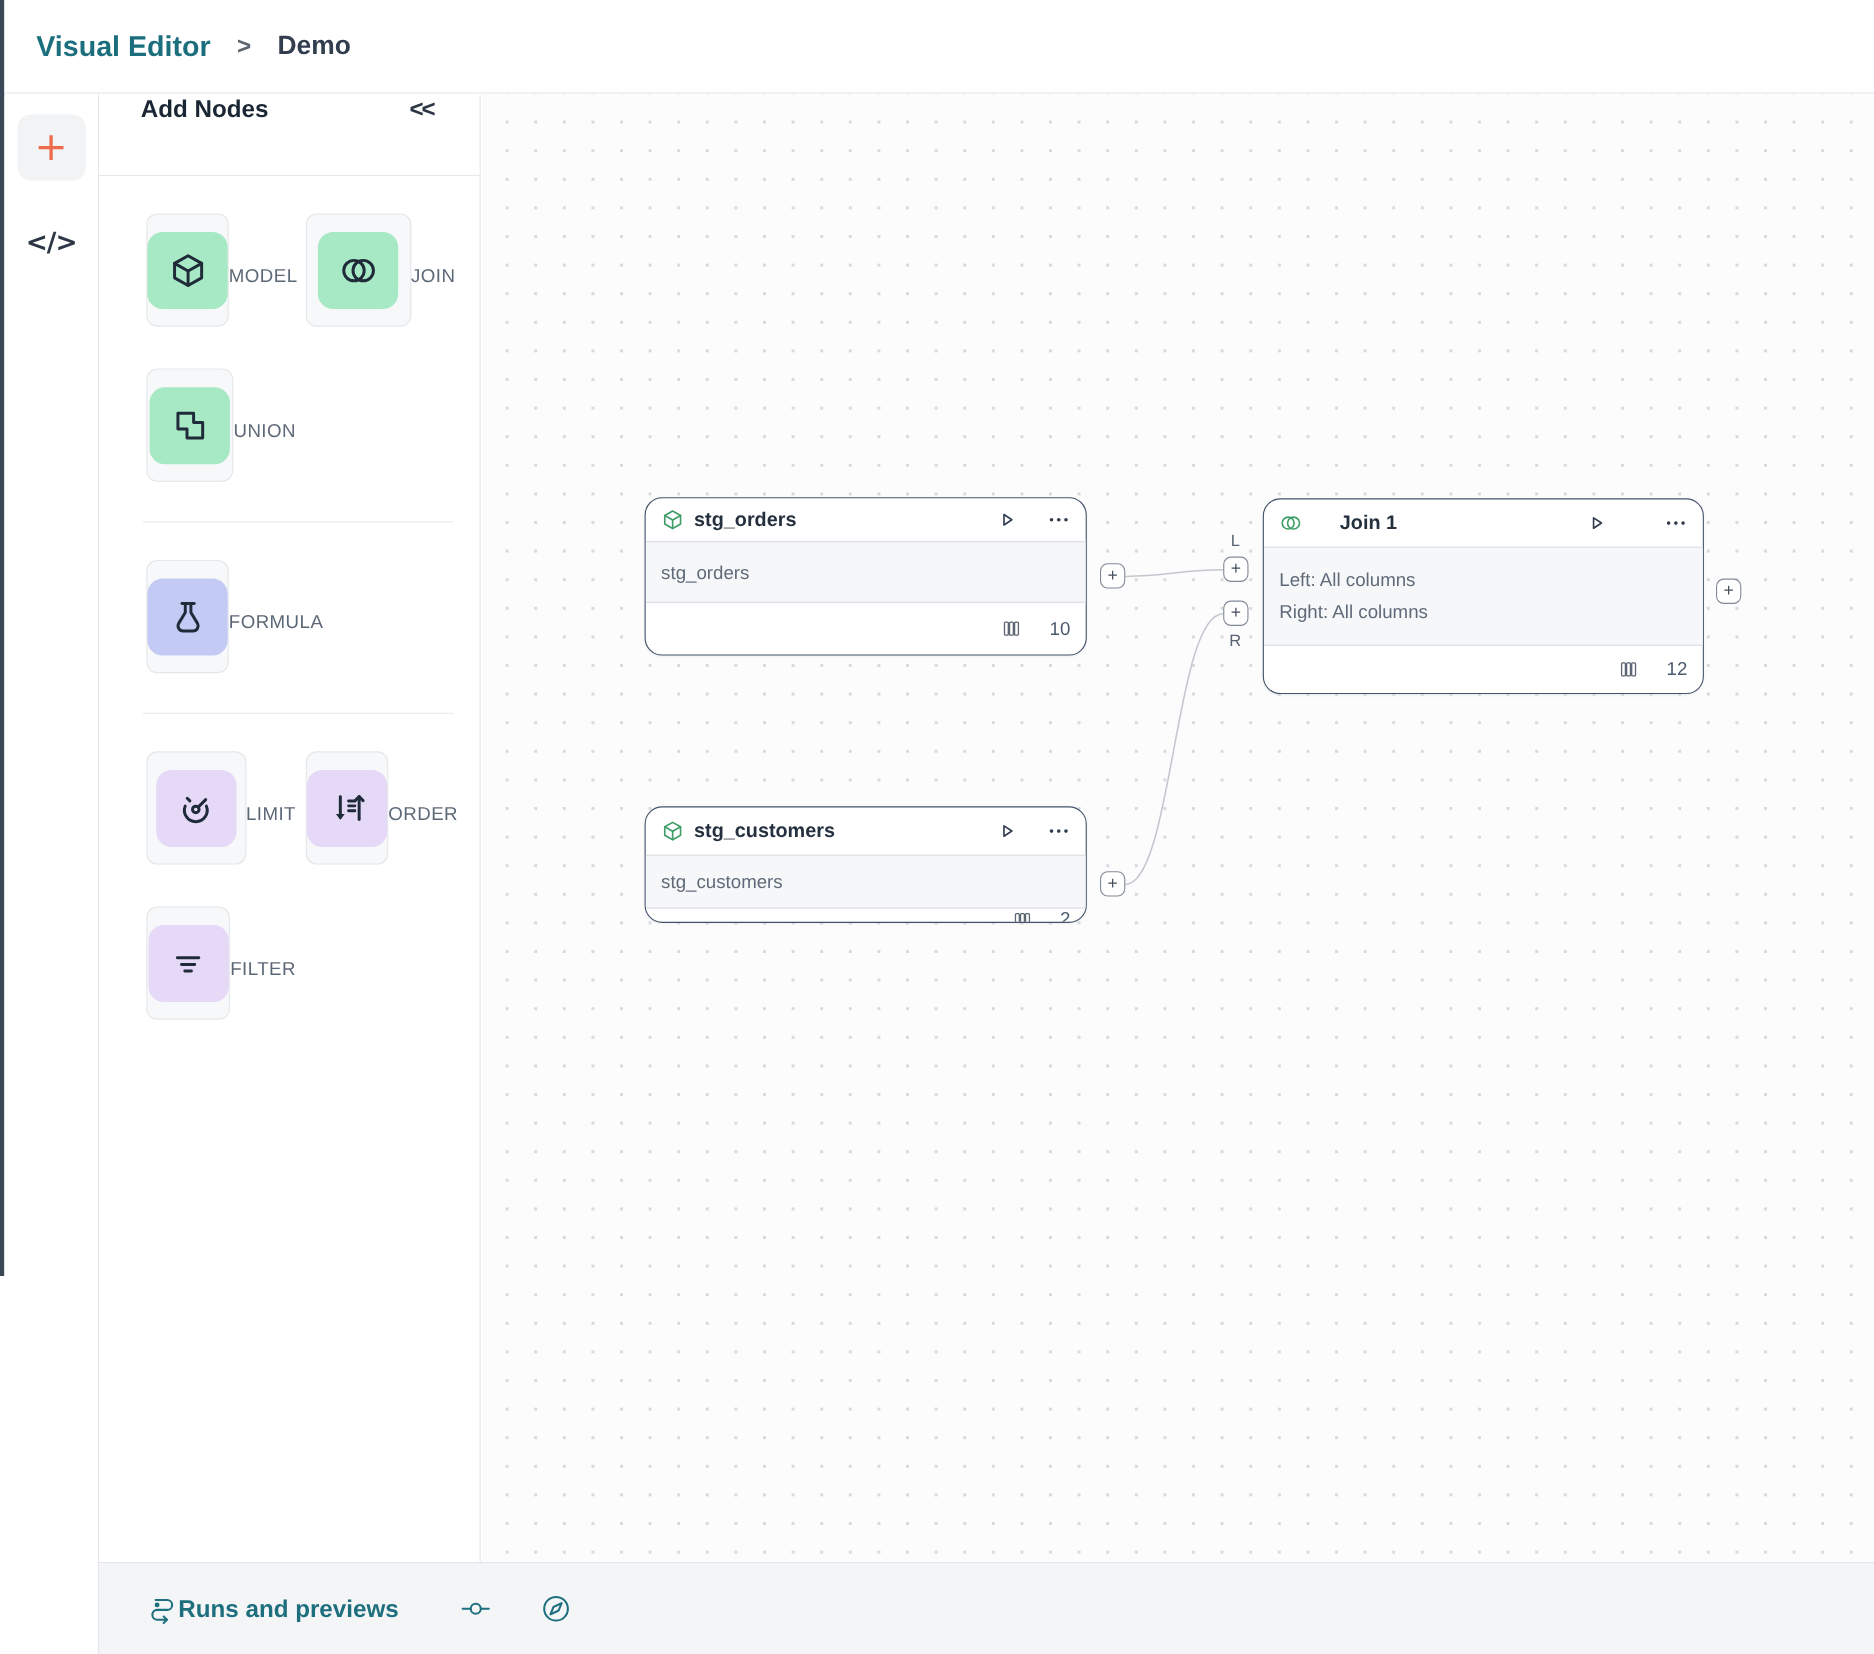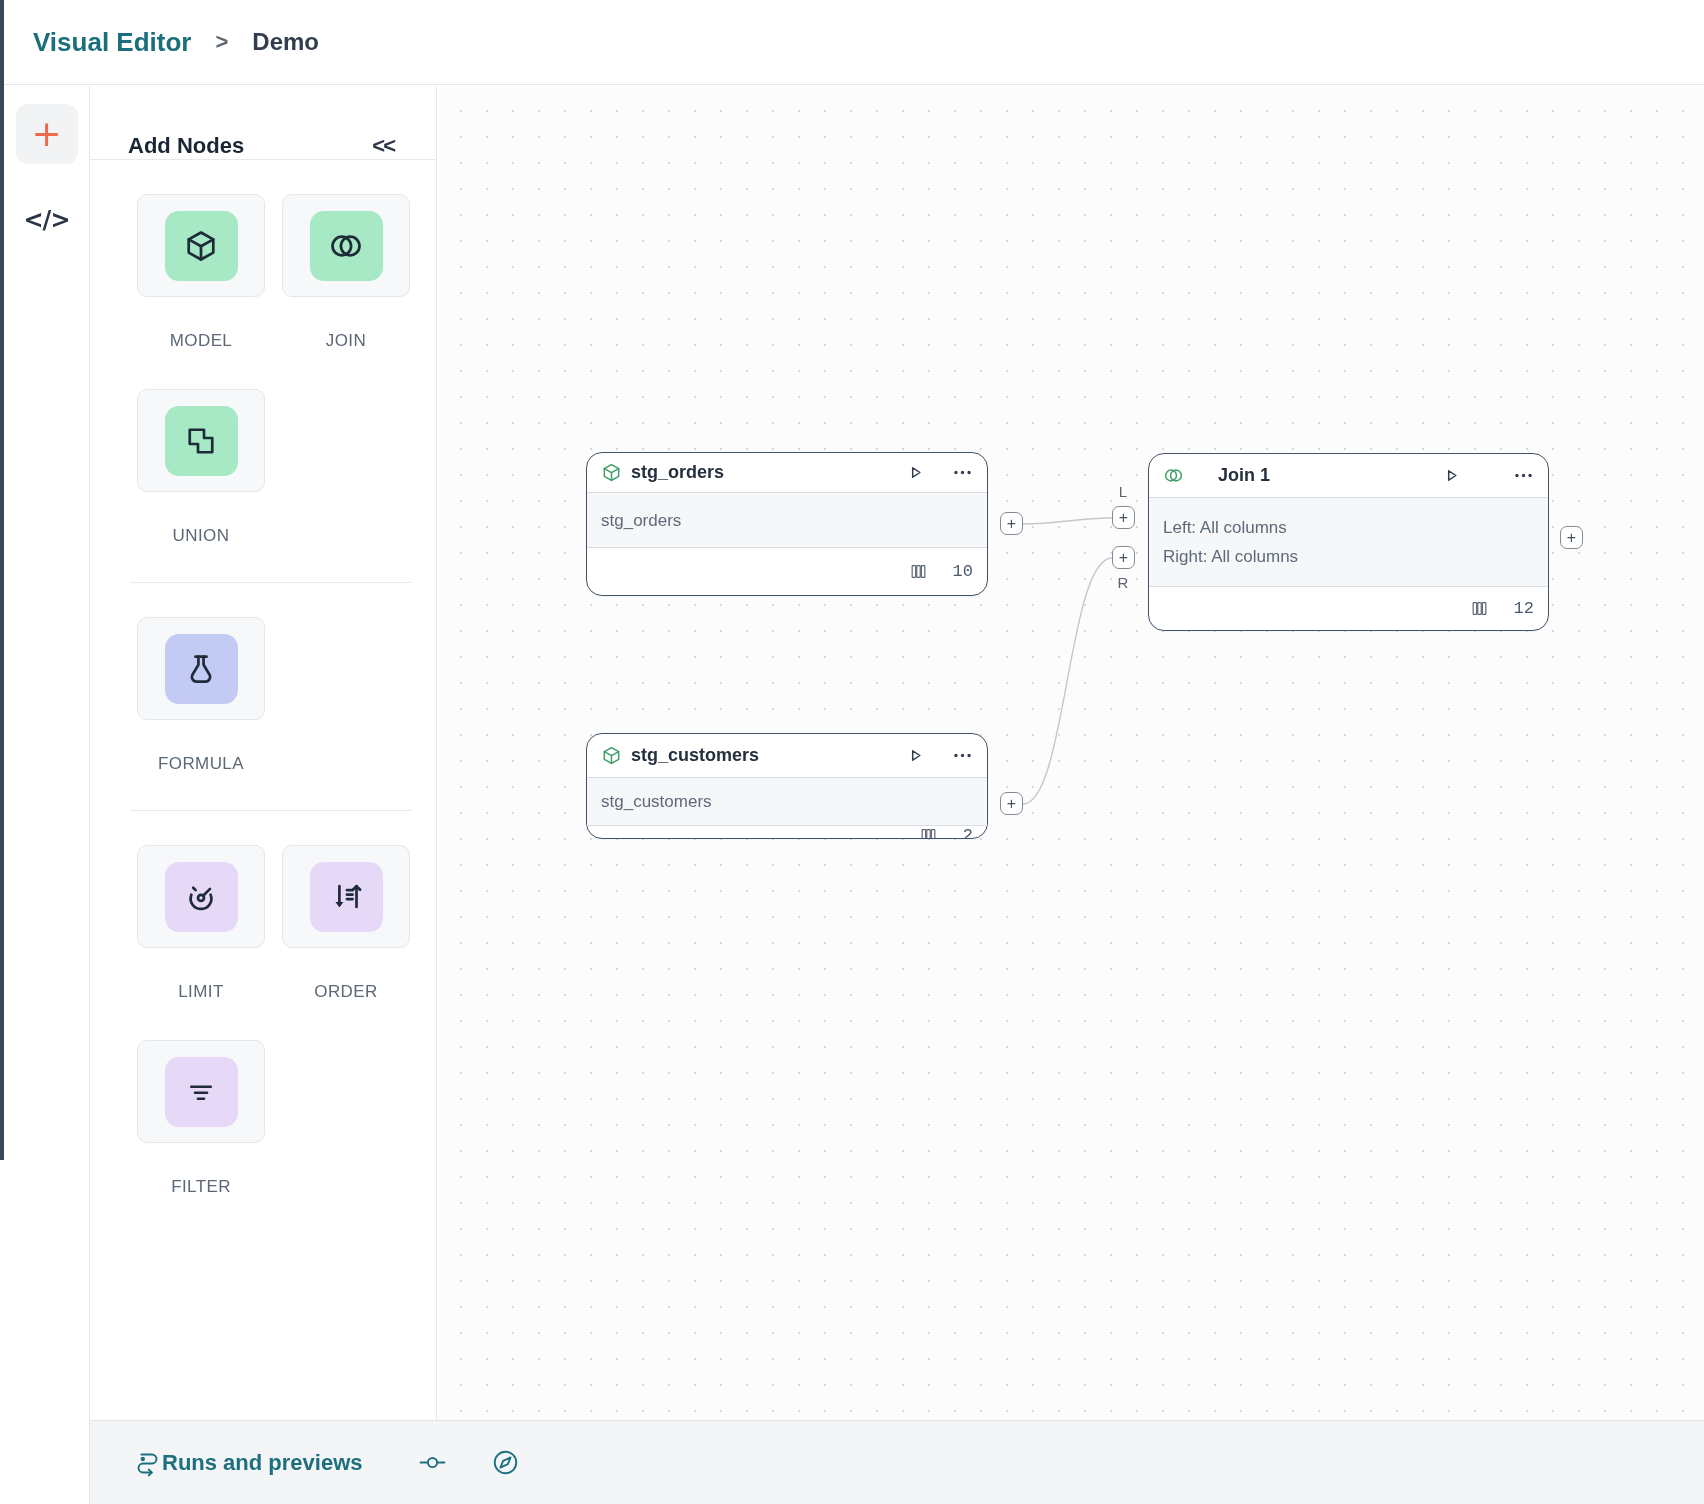--- a/index.html
+++ b/index.html
@@ -23,28 +23,28 @@
   .rail-add { margin-top:18px; width:62px; height:60px; border:none; border-radius:12px;
               background:#f2f3f5; color:#ee6a4d; font-size:36px; font-weight:400; line-height:58px;
               cursor:pointer; font-family:"DejaVu Sans",sans-serif; }
   .rail-code { margin-top:36px; width:62px; height:40px; border:none; background:transparent;
                color:#2c3644; font-size:24px; font-weight:700; cursor:pointer; letter-spacing:-1px;
                font-family:"DejaVu Sans",sans-serif; }
 
   
   .palette { position:absolute; left:90px; top:86px; width:347px; bottom:84px; background:#fff;
              border-right:1px solid #e5e7ea; }
-  .palette-head { height:74px; display:flex; align-items:flex-end; justify-content:space-between;
+  .palette-head { height:74px; display:flex; align-items:flex-start; justify-content:space-between;
                   padding:0 42px 0 38px; border-bottom:1px solid #e7e9ec; }
   .palette-title { font-size:22px; font-weight:700; color:#1b2634; }
   .palette-collapse { border:none; background:transparent; color:#2c3644; font-size:22px;
                       font-weight:600; letter-spacing:-2px; cursor:pointer; }
   .palette-grid { display:grid; grid-template-columns:128px 128px; column-gap:17px; row-gap:38px;
                   padding:34px 0 36px 43px; }
-  .palette-item { width:136px; display:flex; flex-direction:column; align-items:center; cursor:grab;gap:23px; }
+  .palette-item { width:136px; display:flex; flex-direction:row; align-items:center; cursor:grab; }
   .pcard { width:128px; height:103px; background:#f7f8f9; border:1px solid #e4e6e8; border-radius:10px;
            display:flex; align-items:center; justify-content:center; }
   .ptile { width:73px; height:70px; border-radius:14px; display:flex; align-items:center; justify-content:center; }
   .ptile svg { width:36px; height:36px; stroke:#202b39; stroke-width:1.8; fill:none;
                stroke-linecap:round; stroke-linejoin:round; }
   .tile-green { background:#a6e9c4; }
   .tile-blue  { background:#c3cbf4; }
   .tile-purple{ background:#e6d9f8; }
   .plabel { margin-top:11px; font-size:17px; color:#5d6877; letter-spacing:0.4px; }
   .palette-divider { border-top:1px solid #e7e9ec; margin:0 24px 0 40px; }
@@ -65,21 +65,21 @@
                         stroke-linecap:round; stroke-linejoin:round; }
   .node-title { flex:1; font-size:18px; font-weight:600; color:#25303f; }
   .icon-btn { border:none; background:transparent; padding:0; cursor:pointer; display:flex; align-items:center; }
   .icon-btn svg { width:21px; height:21px; stroke:#313d4d; stroke-width:1.7; fill:none;
                   stroke-linecap:round; stroke-linejoin:round; }
   .icon-btn svg .dotfill { fill:#313d4d; stroke:none; }
   .node-head .icon-btn + .icon-btn { margin-left:17px; }
   .node-body { background:#f6f7f9; border-top:1px solid #d9dce1; border-bottom:1px solid #d9dce1;
                padding:0 14px; display:flex; flex-direction:column; justify-content:center; flex:0 0 auto; }
   .node-body .row { font-size:17px; color:#5f6a79; line-height:29px; }
-  .node-foot { flex:1; display:flex; align-items:center; justify-content:flex-end; gap:25px; padding:0 14px;font-family:Liberation Mono, monospace; }
+  .node-foot { flex:1; display:flex; align-items:center; justify-content:flex-end; gap:25px; padding:0 14px; }
   .node-foot svg { width:19px; height:19px; stroke:#5a6472; stroke-width:1.5; fill:none; }
   .node-foot .count { font-size:17px; color:#4b5a6e; }
 
   .port { position:absolute; z-index:3; width:23px; height:23px; background:#fff;
           border:1.4px solid #818a97; border-radius:7px; color:#46505f; font-size:16px;
           line-height:19px; text-align:center; padding:0; cursor:pointer; }
   .port-label { position:absolute; z-index:3; width:16px; text-align:center; font-size:15px; color:#5a6472; }
 
   
   .statusbar { position:absolute; left:90px; right:0; bottom:0; height:84px; background:#f4f5f7;

